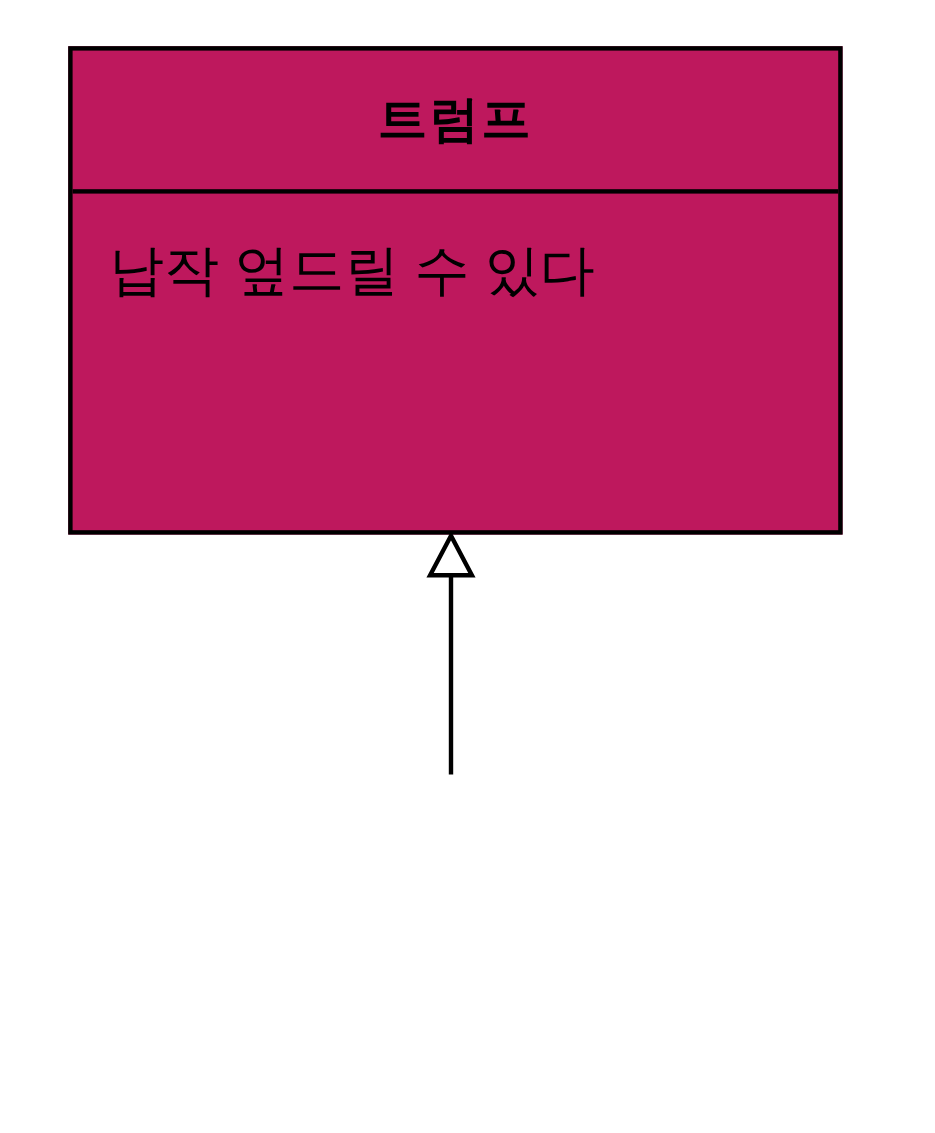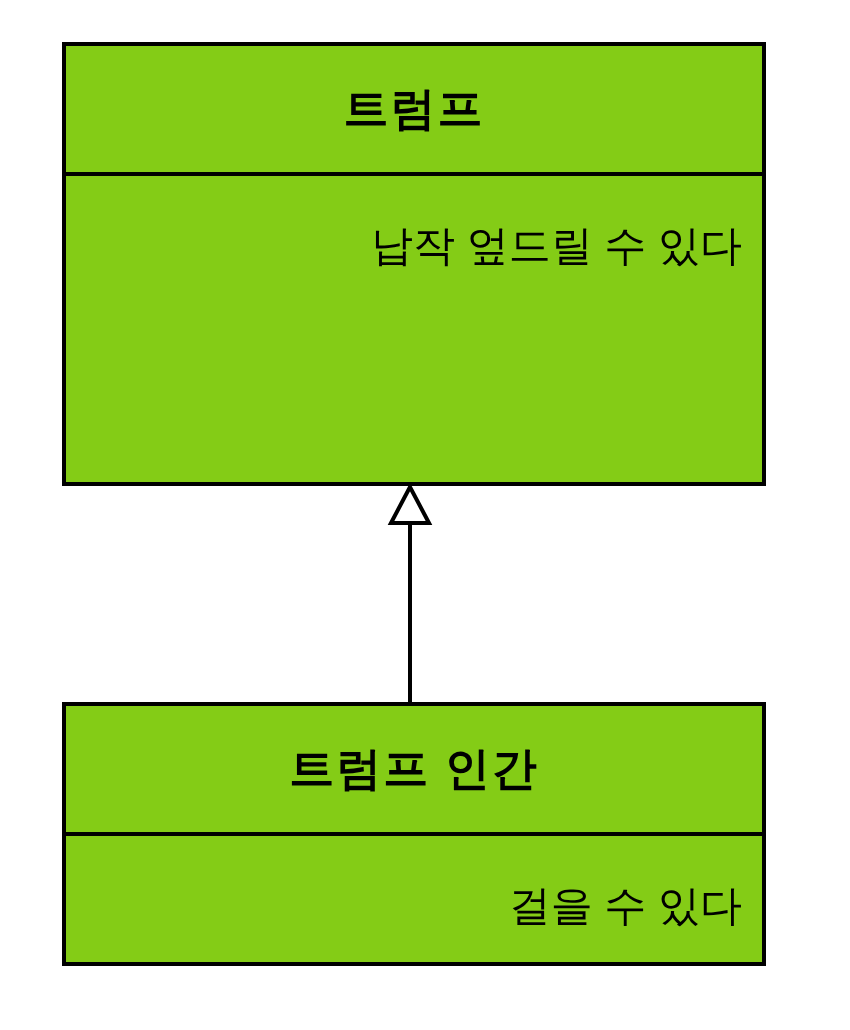--- a/index.html
+++ b/index.html
@@ -13,22 +13,21 @@
     height: 1030px;
     background: #ffffff;
     font-family: "Liberation Sans", sans-serif;
     color: #000000;
     overflow: hidden;
   }
   .class-box {
     position: absolute;
     box-sizing: border-box;
     border: 4px solid #000000;
-    background: #84cc16;
-    text-align: right;
+    background: #be185d;
   }
   .class-box.parent {
     left: 62px;
     top: 42px;
     width: 704px;
     height: 444px;
   }
   .class-box.child {
     left: 62px;
     top: 702px;
@@ -44,22 +43,22 @@
     justify-content: center;
     font-size: 45px;
     font-weight: bold;
     letter-spacing: 2px;
   }
   .class-body {
     box-sizing: border-box;
     padding: 44px 20px 0 17px;
   }
   .class-body p {
-    margin: 0 0 72px 0;
-    font-size: 42px;
+    margin: 0 0 72px 16px;
+    font-size: 50px;
     line-height: 52px;
     white-space: nowrap;
   }
   .arrow-layer {
     position: absolute;
     left: 0;
     top: 0;
     pointer-events: none;
   }
 </style>
@@ -73,20 +72,14 @@
     <div class="class-body">
       <p>납작 엎드릴 수 있다</p>
     </div>
   </div>
 
   <svg class="arrow-layer" width="850" height="1030" viewBox="0 0 850 1030">
     <line x1="410" y1="521" x2="410" y2="704" stroke="#000000" stroke-width="4"></line>
     <polygon points="410,487 391,523 429,523" fill="#ffffff" stroke="#000000" stroke-width="4" stroke-linejoin="miter"></polygon>
   </svg>
 
-  <div class="class-box child">
-    <div class="class-header">트럼프 인간</div>
-    <div class="class-body">
-      <p>걸을 수 있다</p>
-    </div>
-  </div>
 
 </div>
 
 </body></html>

